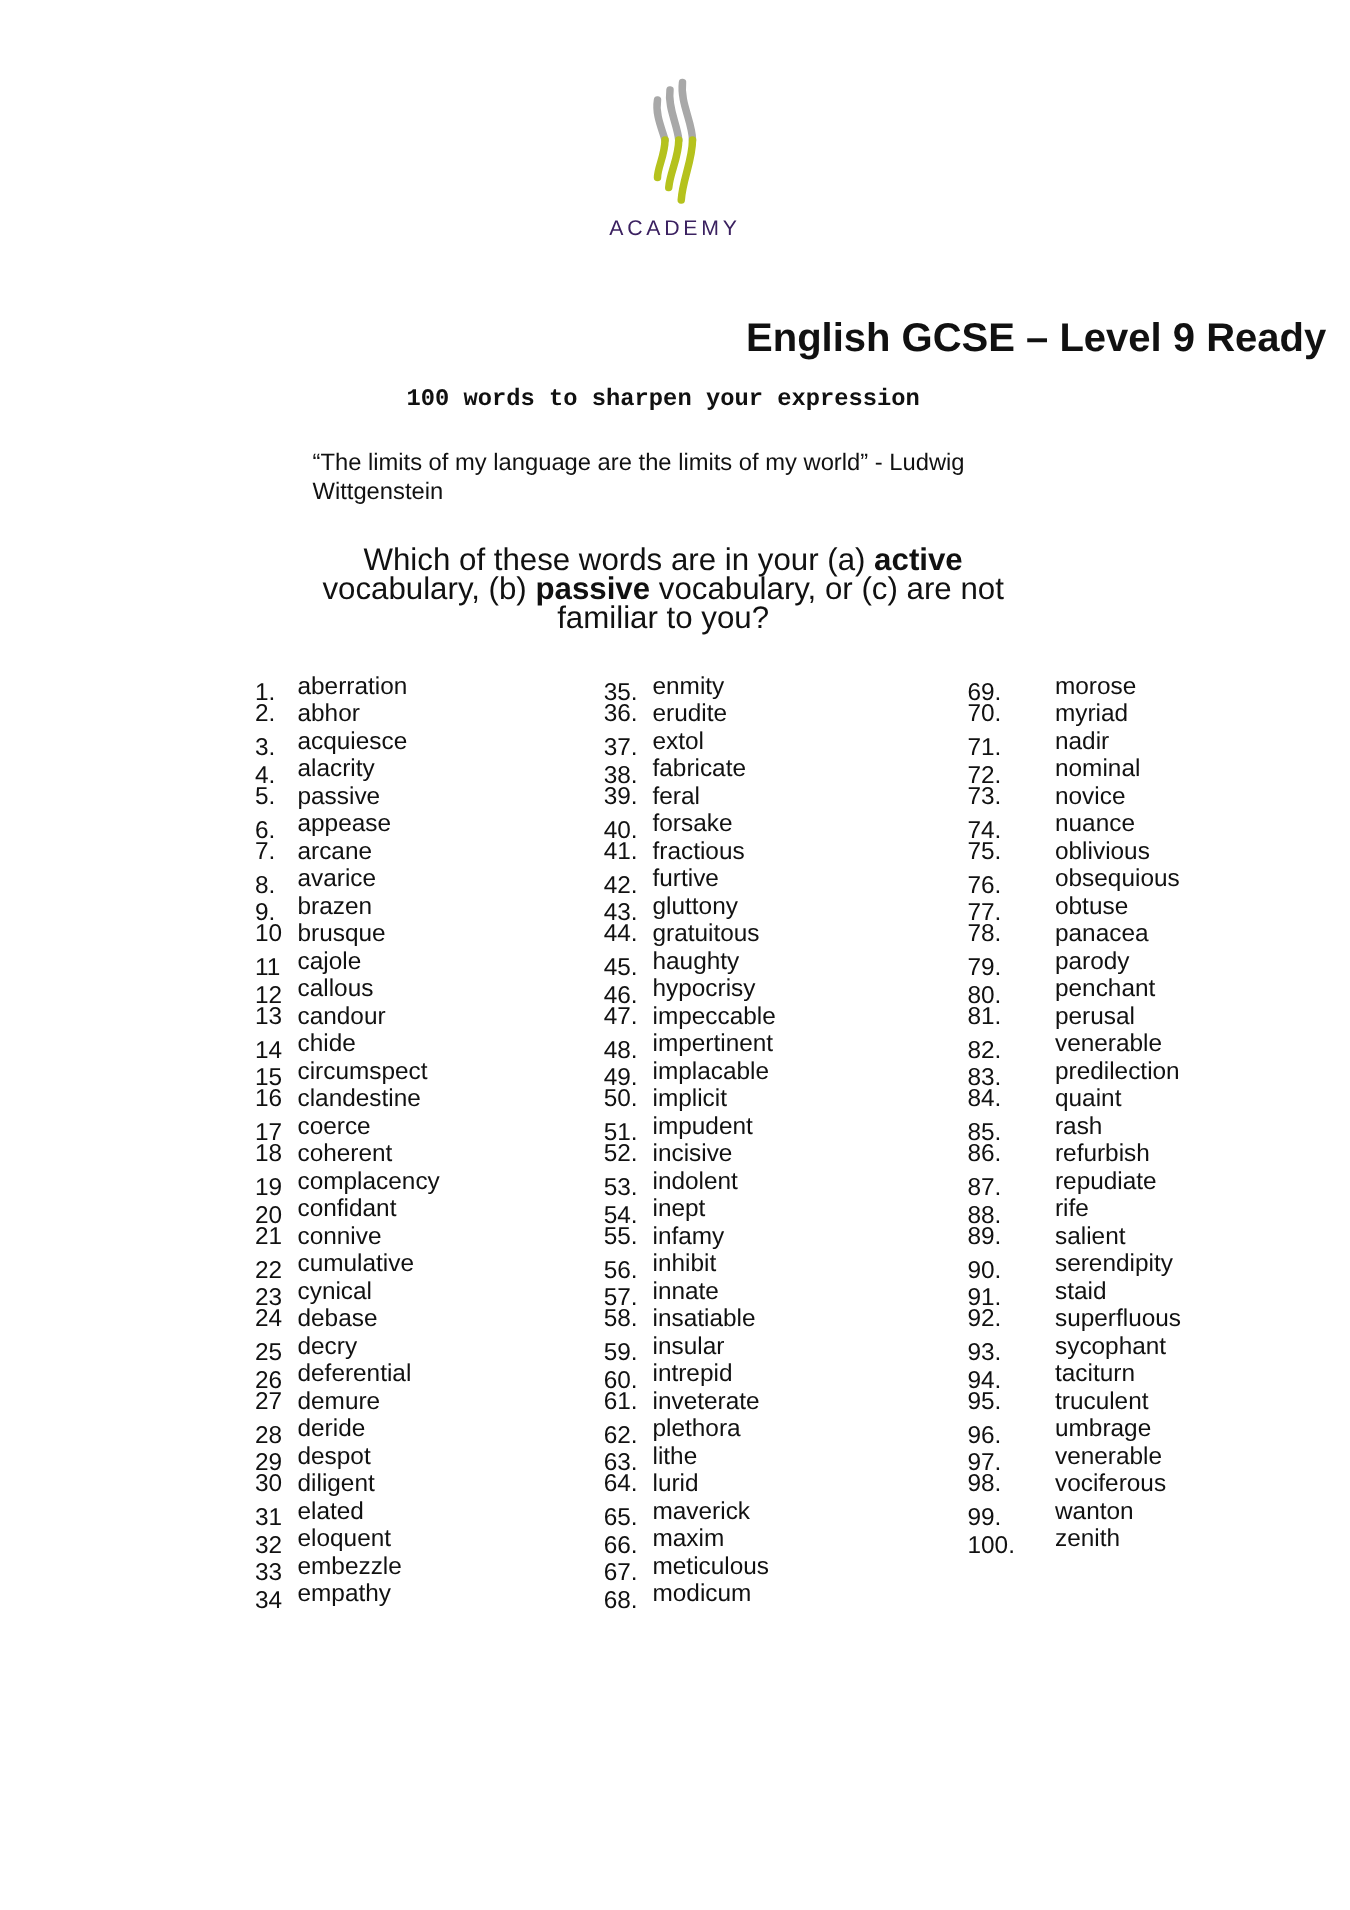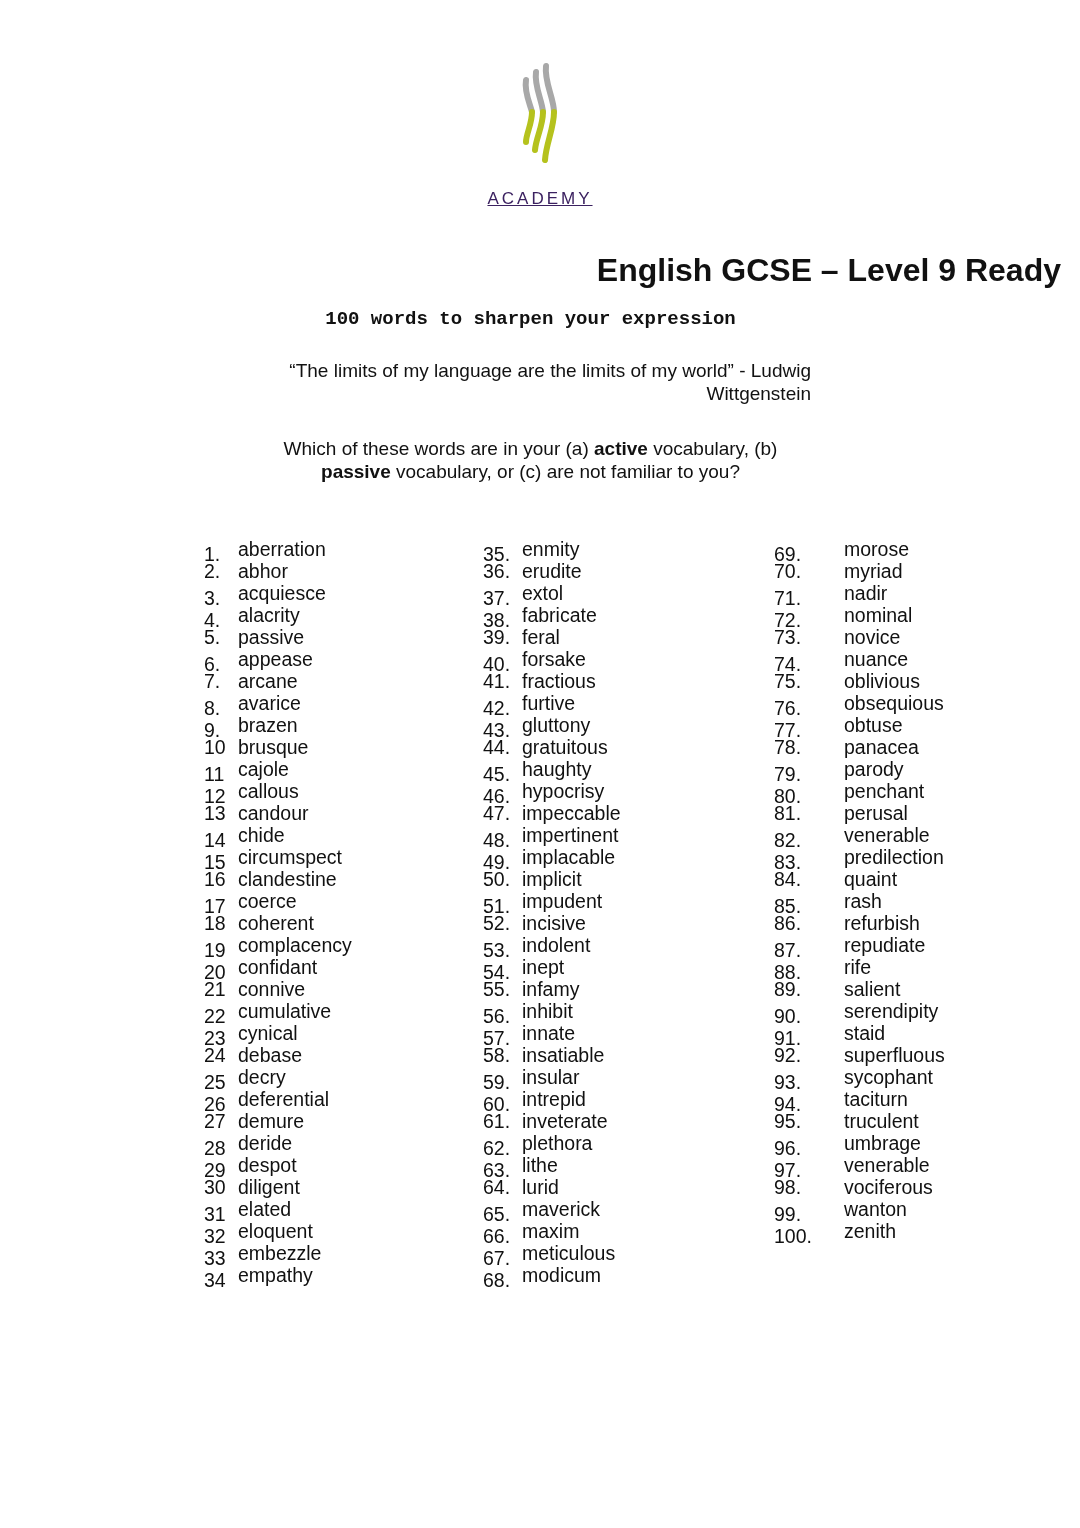--- a/index.html
+++ b/index.html
@@ -3,29 +3,29 @@
 <meta charset="utf-8">
 <style>
   html, body { margin: 0; padding: 0; background: #ffffff; }
   body { width: 1080px; height: 1528px; position: relative; overflow: hidden;
          font-family: "Liberation Sans", sans-serif; color: #111; }
   .logo { position: absolute; left: 455px; top: 62px; width: 170px; text-align: center; }
   .logo svg { display: block; margin: 0 auto; }
   .logo-word { font-family: "Liberation Serif", serif; font-size: 46px; color: #3b2160;
                line-height: 1; margin-top: -4px; letter-spacing: 0.5px; }
   .logo-sub { font-family: "Liberation Sans", sans-serif; font-size: 17px; color: #3b2160;
-              letter-spacing: 3px; margin-top: 17px; text-decoration: underline; }
+              letter-spacing: 3px; margin-top: 1px; }
   .title { position: absolute; top: 252px; left: 0; width: 1061px; text-align: right;
            font-weight: bold; font-size: 32px; }
   .subtitle { position: absolute; top: 308px; left: 0; width: 1061px; text-align: center;
               font-weight: bold; font-size: 19px; font-family: Liberation Mono, monospace; }
-  .quote { position: absolute; top: 359px; left: 250px; width: 561px; text-align: right;
+  .quote { position: absolute; top: 359px; left: 250px; width: 561px; text-align: left;
            font-size: 19px; line-height: 23px; }
   .question { position: absolute; top: 437px; left: 250px; width: 561px; text-align: center;
-              font-size: 19px; line-height: 23px; }
+              font-size: 25px; line-height: 23px; }
   .col { position: absolute; top: 538px; }
   .row { position: relative; height: 22px; font-size: 19.5px; }
   .num { position: absolute; left: 0; white-space: nowrap; }
   .word { position: absolute; white-space: nowrap; top: 0; }
   .lo .num { top: 5px; }
   .hi .num { top: 0; }
   .c1 { left: 204px; } .c1 .word { left: 34px; }
   .c2 { left: 483px; } .c2 .word { left: 39px; }
   .c3 { left: 774px; } .c3 .word { left: 70px; }
 </style>

